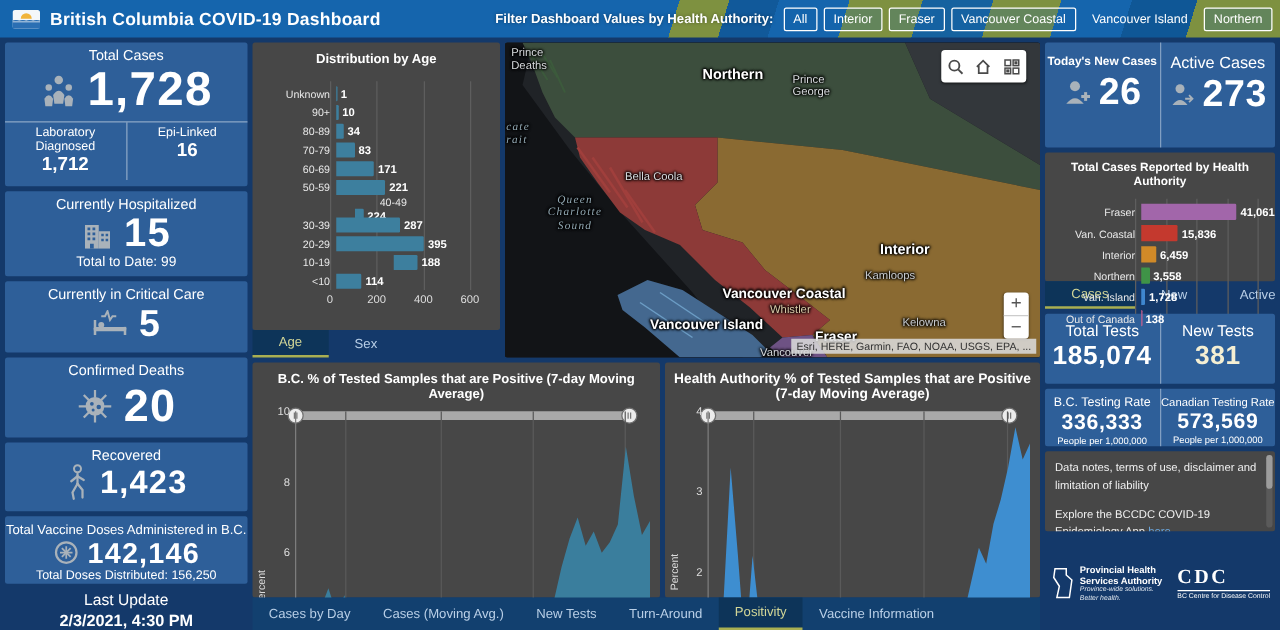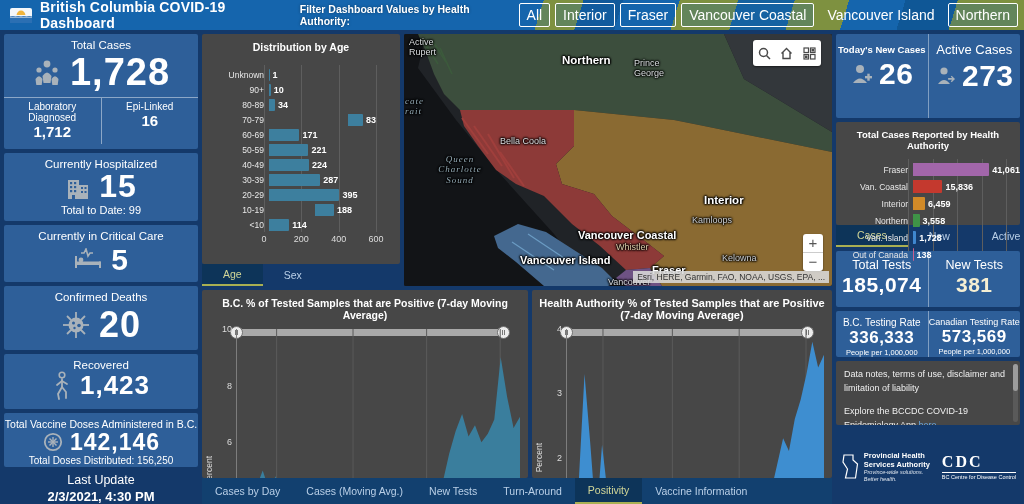--- a/index.html
+++ b/index.html
@@ -10,21 +10,21 @@
   .header{position:absolute;left:0;top:0;width:1024px;height:30px;
     background:linear-gradient(107deg,#1565ad 0px,#1565ad 520px,#7e9140 520px,#7e9140 558px,
       #11599a 558px,#11599a 596px,#1565ad 596px,#1565ad 650px,#7e9140 650px,#7e9140 706px,
       #16629f 706px,#16629f 760px,#7e9140 760px,#7e9140 812px,#1565ad 812px,#1565ad 866px,
       #0f5796 866px,#0f5796 916px,#7e9140 916px,#7e9140 1100px);
     display:flex;align-items:center;z-index:5}
   .header-left{display:flex;align-items:center;gap:8px;padding-left:10px}
   .header-title{font-size:14px;font-weight:bold;letter-spacing:.2px}
   .header-right{margin-left:auto;display:flex;align-items:center;gap:5px;padding-right:6px}
   .filter-label{font-size:10.5px;font-weight:bold;margin-right:3px;text-shadow:0 0 3px rgba(0,0,0,.4)}
-  .filter-btn{font-family:inherit;font-size:14px;color:#fff;background:rgba(21,101,173,.25);
+  .filter-btn{font-family:inherit;font-size:10px;color:#fff;background:rgba(21,101,173,.25);
       border:1px solid #fff;border-radius:2px;padding:3px 7px;white-space:nowrap;cursor:pointer}
   .filter-btn.plain{border-color:transparent;background:transparent}
 
   
   .card{background:#2e5f99;border-radius:2px;box-sizing:border-box;position:relative}
   .card-title{font-size:11.5px;text-align:center;padding-top:5px;color:#fff}
   .bigrow{display:flex;align-items:center;justify-content:center;gap:8px}
   .bignum{font-weight:bold;color:#fff;letter-spacing:1px;line-height:1.05}
   .subnote{text-align:center;font-size:11px;color:#fff}
   .icon{flex:none;display:flex;align-items:center;justify-content:center}
@@ -337,40 +337,40 @@
           </div>
           <div class="hrow" style="height: 15px;">
             <span class="hlab" style="width: 54px;">80-89</span>
             <div class="htrack" style="margin-right: 16px;">
               <div class="hfill" style="width: 5.66667%; height: 12px; background: rgb(61, 127, 158);"></div>
               <span class="hval">34</span>
             </div>
           </div>
           <div class="hrow" style="height: 15px;">
             <span class="hlab" style="width: 54px;">70-79</span>
-            <div class="htrack" style="margin-right: 16px; justify-content: flex-end;">
+            <div class="htrack" style="margin-right: 16px;">
               <div class="hfill" style="width: 13.8333%; height: 12px; background: rgb(61, 127, 158);"></div>
               <span class="hval">83</span>
             </div>
           </div>
           <div class="hrow" style="height: 15px;">
             <span class="hlab" style="width: 54px;">60-69</span>
             <div class="htrack" style="margin-right: 16px;">
               <div class="hfill" style="width: 28.5%; height: 12px; background: rgb(61, 127, 158);"></div>
               <span class="hval">171</span>
             </div>
           </div>
           <div class="hrow" style="height: 15px;">
             <span class="hlab" style="width: 54px;">50-59</span>
             <div class="htrack" style="margin-right: 16px;">
               <div class="hfill" style="width: 36.8333%; height: 12px; background: rgb(61, 127, 158);"></div>
               <span class="hval">221</span>
             </div>
           </div>
-          <div class="hrow" style="height: 15px;">
+          <div class="hrow" style="height: 15px; flex-direction: column;">
             <span class="hlab" style="width: 54px;">40-49</span>
             <div class="htrack" style="margin-right: 16px;">
               <div class="hfill" style="width: 37.3333%; height: 12px; background: rgb(61, 127, 158);"></div>
               <span class="hval">224</span>
             </div>
           </div>
           <div class="hrow" style="height: 15px;">
             <span class="hlab" style="width: 54px;">30-39</span>
             <div class="htrack" style="margin-right: 16px;">
               <div class="hfill" style="width: 47.8333%; height: 12px; background: rgb(61, 127, 158);"></div>
@@ -433,21 +433,21 @@
         <path d="M70,92 L98,132" fill="none"></path>
         <path d="M84,100 L110,144" fill="none"></path>
         <path d="M96,118 L120,152" fill="none"></path>
       </g>
     <g stroke="#6b9cc4" stroke-width="1.2">
         <path d="M108,208 L150,236" fill="none"></path>
         <path d="M124,200 L166,228" fill="none"></path>
       </g>
   </svg>
 
-  <span class="mlabel" style="left:5px;top:3px;width:38px">Active Rupert</span>
+  <span class="mlabel" style="left:5px;top:3px;width:38px">Prince Deaths</span>
   <span class="mlabel mregion" style="left:158px;top:20px">Northern</span>
   <span class="mlabel" style="left:230px;top:24px;width:40px">Prince George</span>
   <span class="mlabel mwater" style="left:1px;top:62px;width:24px">cate rait</span>
   <span class="mlabel" style="left:96px;top:102px">Bella Coola</span>
   <span class="mlabel mwater" style="left:24px;top:120px;width:64px;text-align:center">Queen Charlotte Sound</span>
   <span class="mlabel mregion" style="left:300px;top:160px">Interior</span>
   <span class="mlabel" style="left:288px;top:181px;color:#c9ccd0">Kamloops</span>
   <span class="mlabel" style="left:318px;top:219px;color:#c9ccd0">Kelowna</span>
   <span class="mlabel mregion" style="left:174px;top:195px;font-size:11px">Vancouver Coastal</span>
   <span class="mlabel" style="left:212px;top:208px;color:#d8c9a8">Whistler</span>

